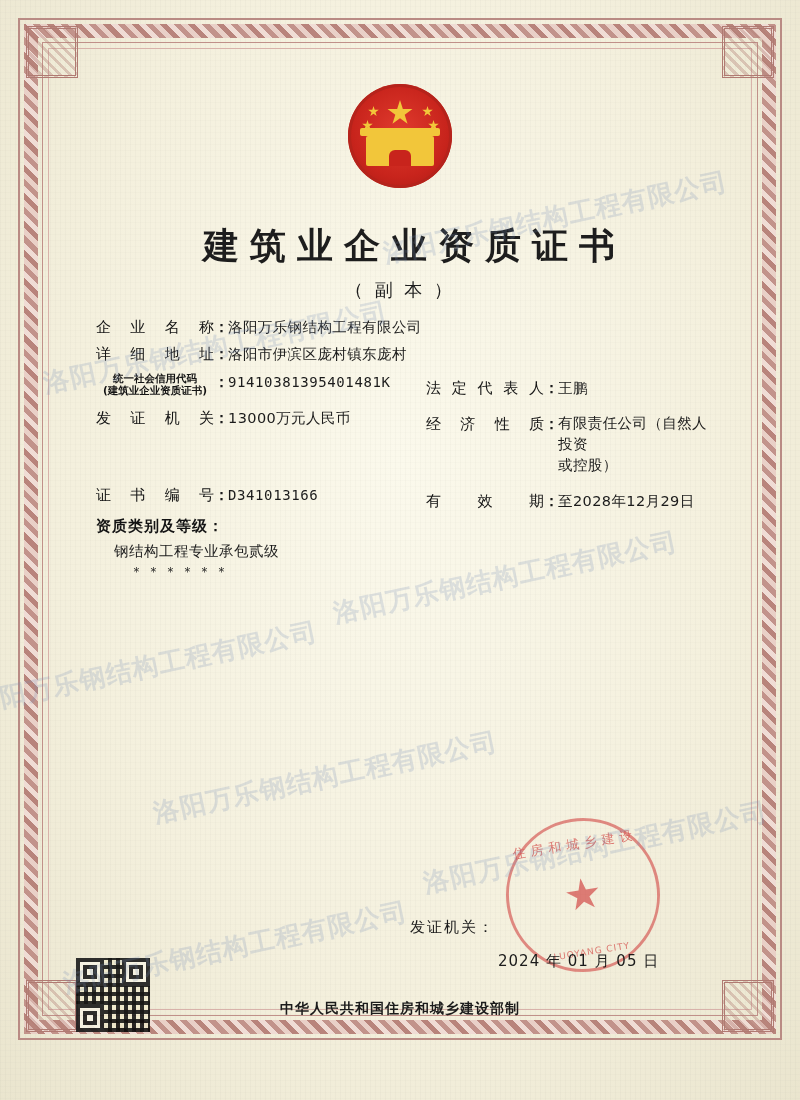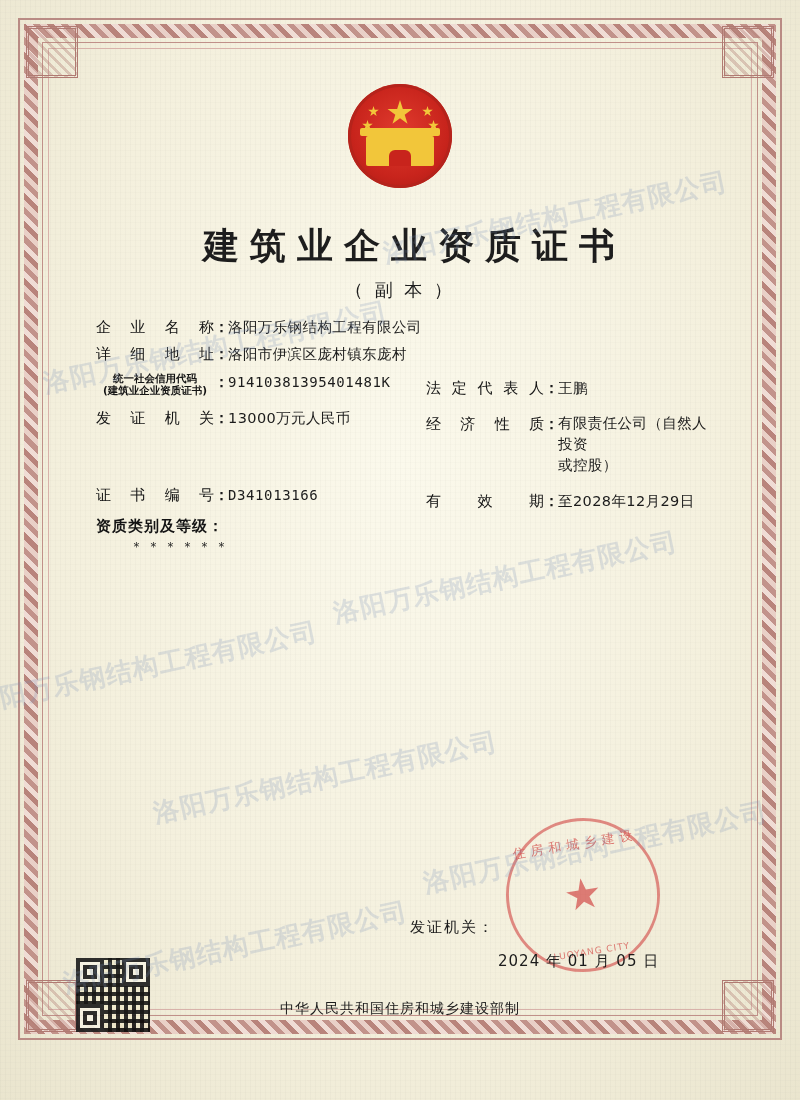--- a/index.html
+++ b/index.html
@@ -241,20 +241,21 @@
   }
   .maker {
     position: absolute;
     left: 0; right: 0;
     top: 1000px;
     text-align: center;
     font-family: "DejaVu Sans", sans-serif;
     font-size: 14px;
     letter-spacing: 1px;
     color: #1b1b1b;
+    font-weight: bold;
   }
 
   
   .seal {
     position: absolute;
     left: 506px;
     top: 818px;
     width: 148px;
     height: 148px;
     border-radius: 50%;
@@ -441,20 +442,21 @@
       </div>
       <div class="col-right">
         <div class="lbl">有 效 期</div>
         <div class="colon">：</div>
         <div class="val">至2028年12月29日</div>
       </div>
     </div>
 
     <div class="qual">
       <div class="qual-title">资质类别及等级：</div>
+      <div class="qual-item">钢结构工程专业承包贰级</div>
       <div class="qual-stars">＊＊＊＊＊＊</div>
     </div>
 
   </div>
 
   <div class="seal">
     <div class="seal-text-top">住房和城乡建设</div>
     <div class="seal-star"></div>
     <div class="seal-text-bottom">LUOYANG CITY</div>
   </div>

